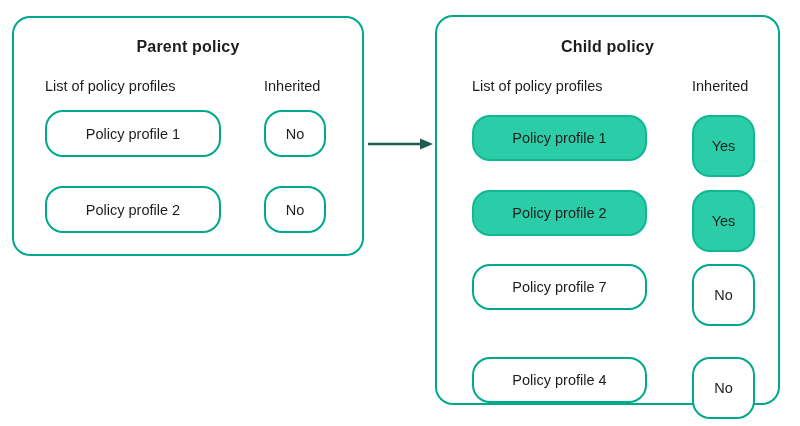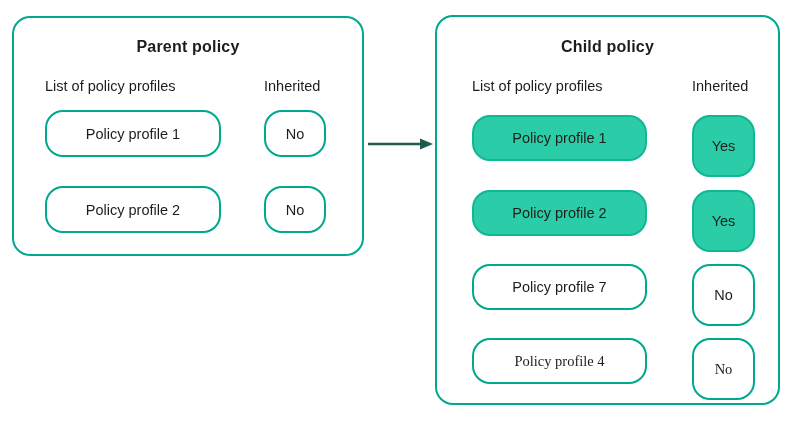--- a/index.html
+++ b/index.html
@@ -39,21 +39,21 @@
   .card-parent .profile-cell{left:31px;width:176px;height:47px;}
   .card-parent .inherited-cell{left:250px;width:62px;height:47px;}
   .card-parent .row-0{top:92px;}
   .card-parent .row-1{top:168px;}
 
   .card-child .profile-cell{left:35px;width:175px;height:46px;}
   .card-child .inherited-cell{left:255px;width:63px;height:62px;}
   .card-child .row-0{top:98px;}
   .card-child .row-1{top:173px;}
   .card-child .row-2{top:247px;}
-  .card-child .row-3{top:321px;font-family:Liberation Serif, serif;}
+  .card-child .row-3{top:340px;}
 
   .arrow-wrap{position:absolute;left:367px;top:134px;width:68px;height:20px;}
   .arrow-wrap svg{display:block;}
   .arrow-line{stroke:var(--arrow);stroke-width:2.6;}
   .arrow-head{fill:var(--arrow);}
 </style>
 </head>
 <body>
 
 <div class="canvas">

